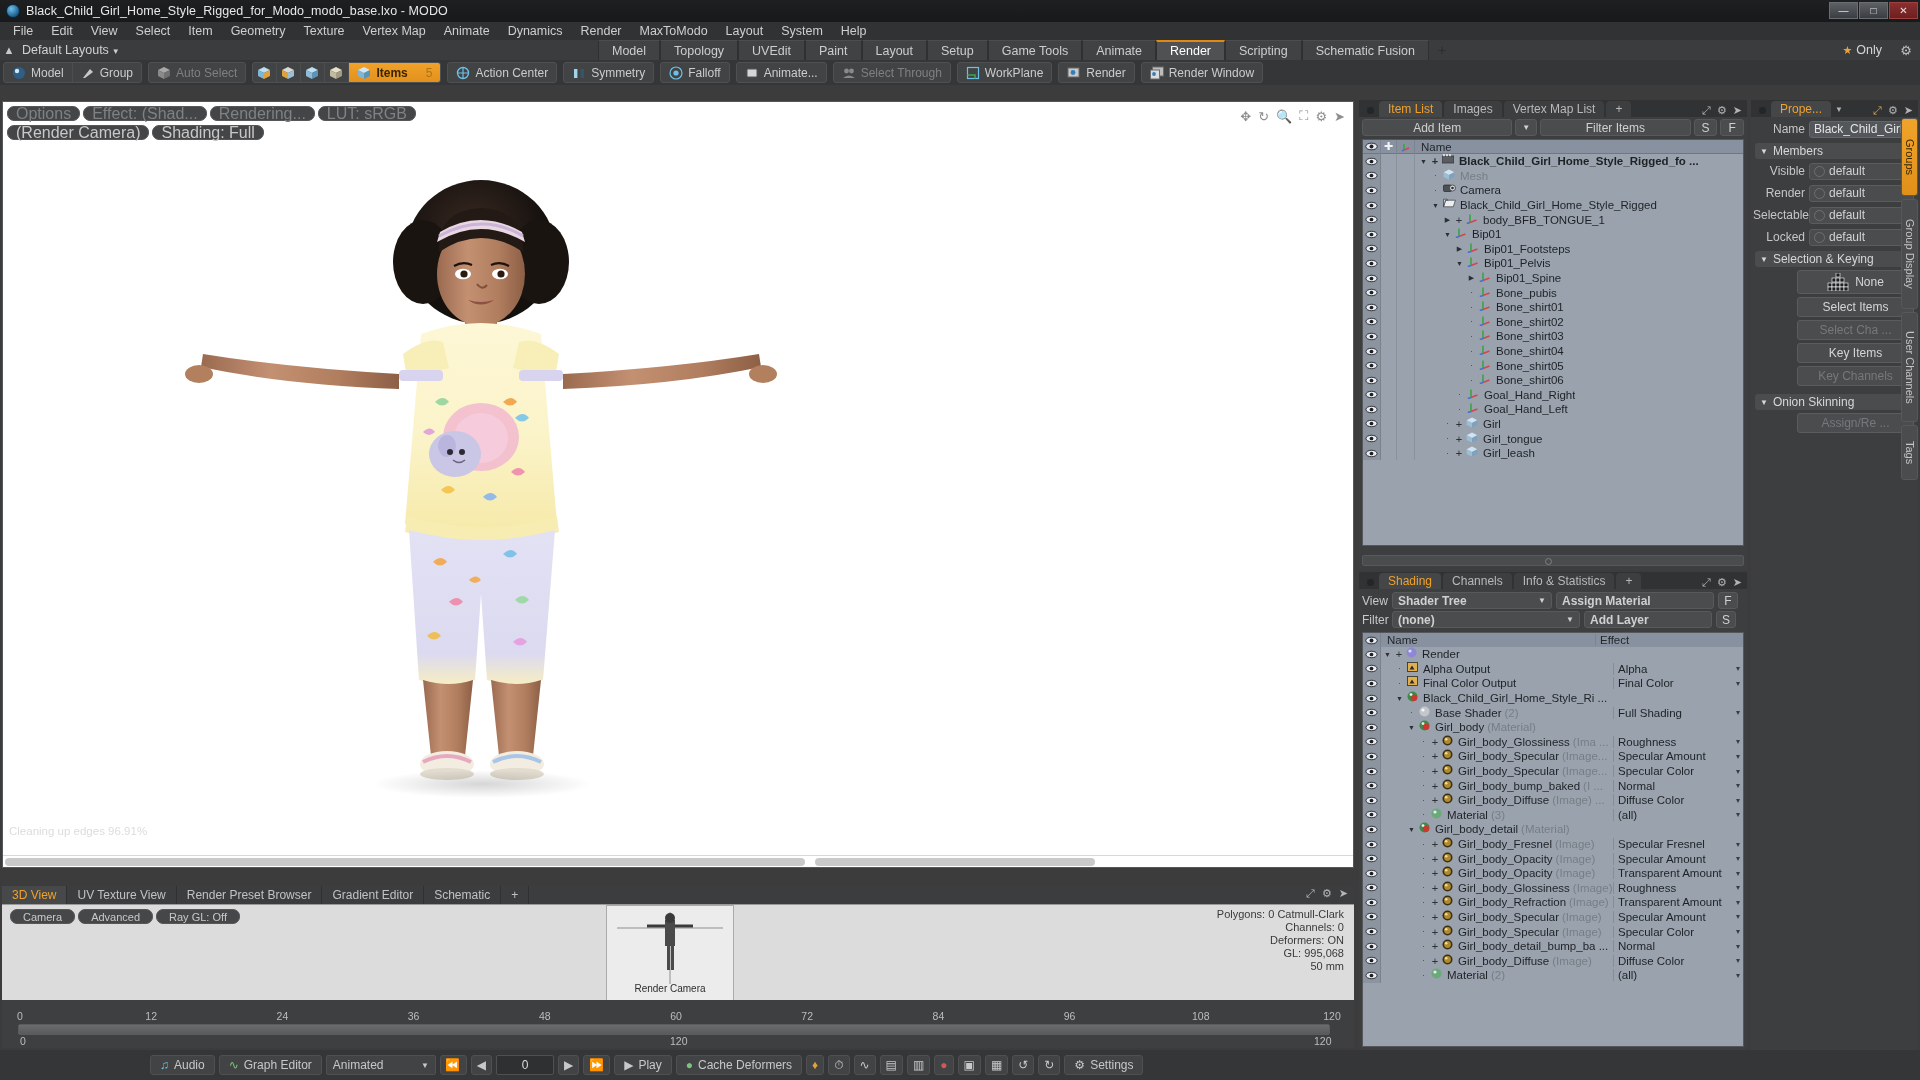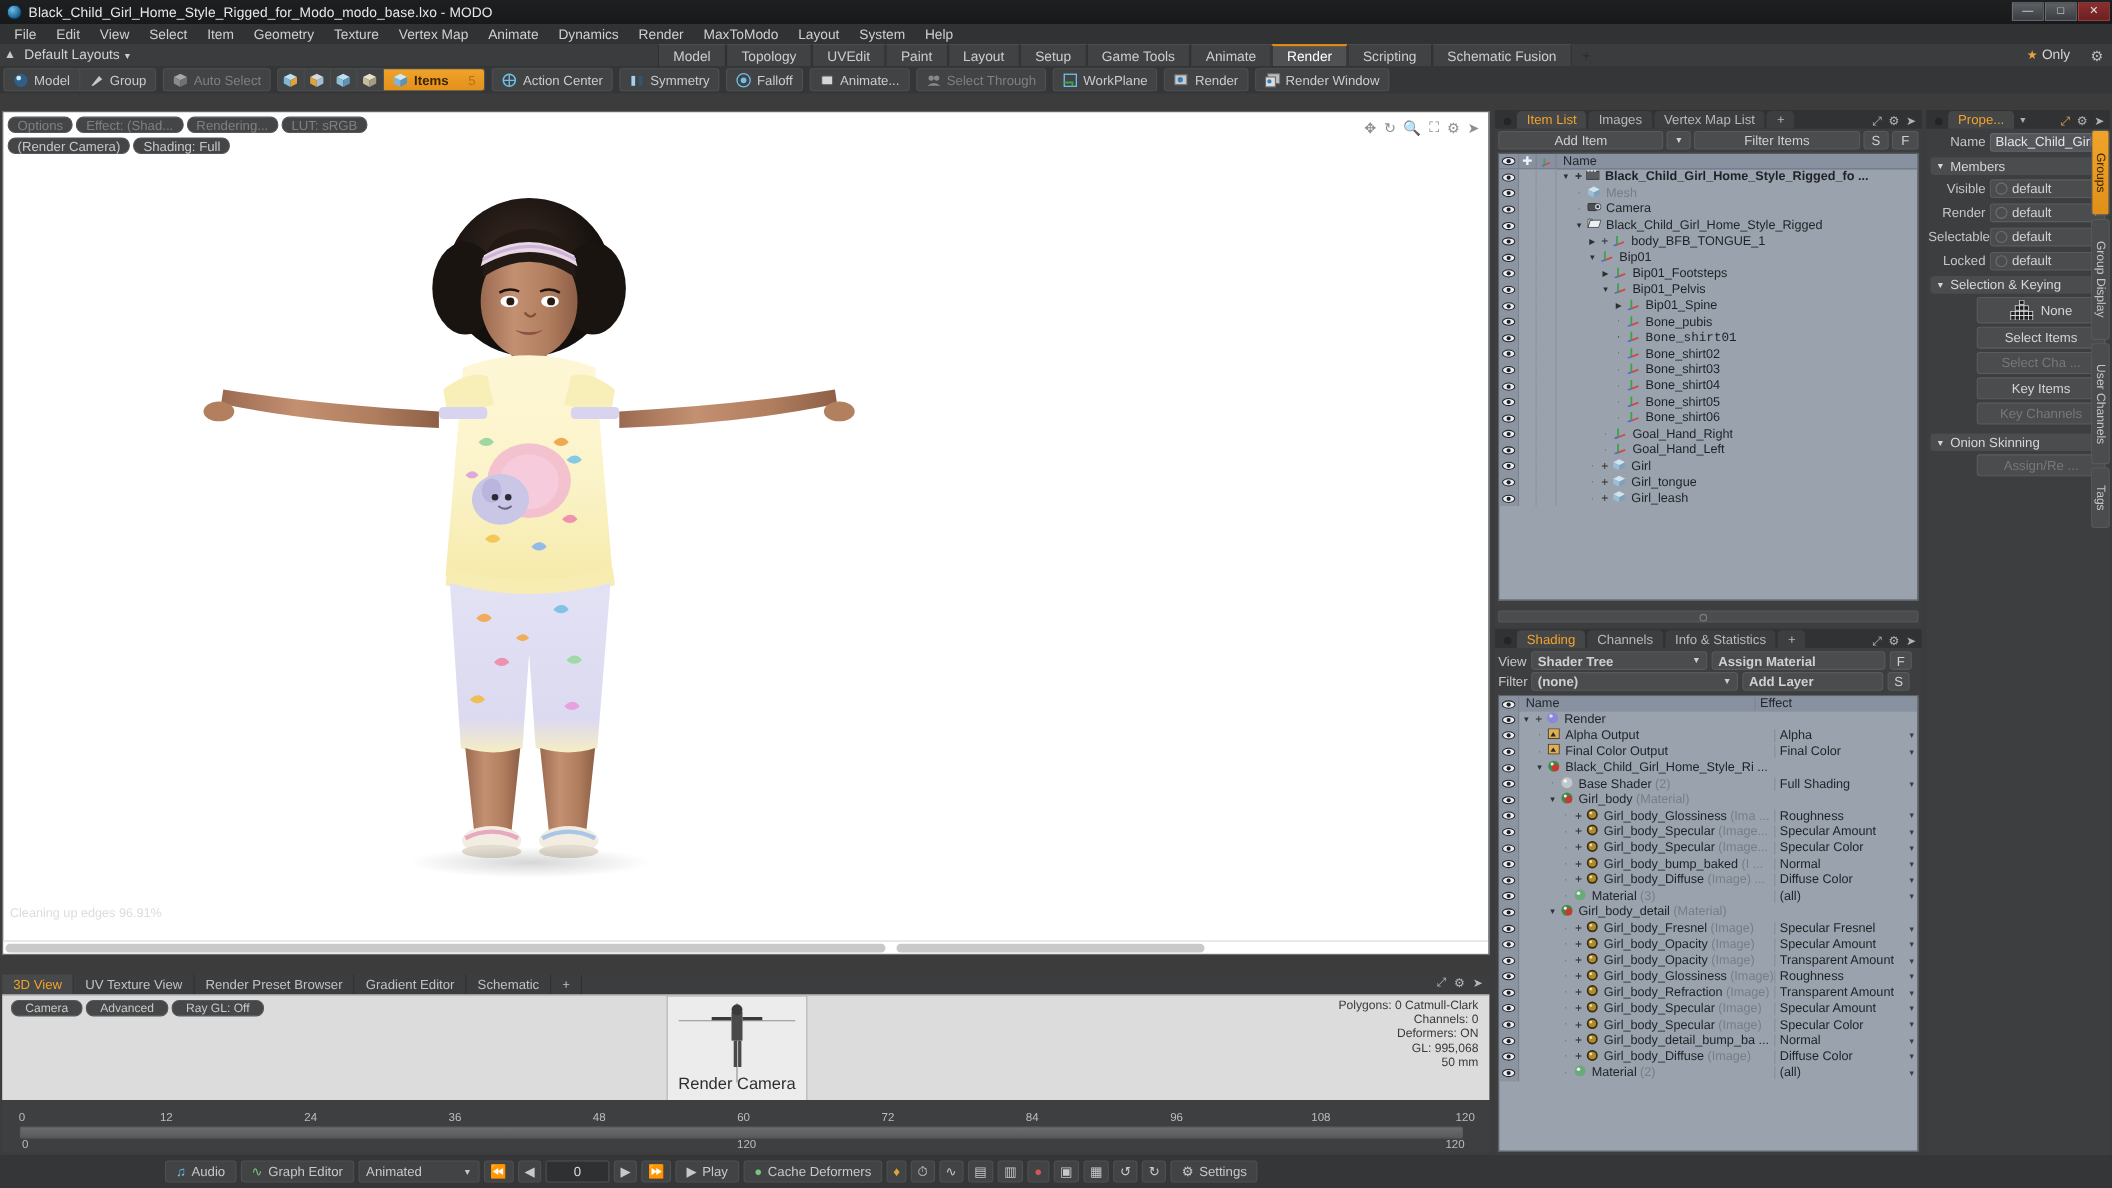--- a/index.html
+++ b/index.html
@@ -52,21 +52,21 @@
   .tbtn.dim { color:#7e8082; }
   .tbtn.on { background:linear-gradient(180deg,#f0a32a,#e2901c); color:#3a2500; font-weight:bold;}
   .tbtn.on .cnt { color:#b07414; font-weight:normal; margin-left:14px;}
   .ico { width:15px; height:14px; flex:none; display:inline-block; position:relative;}
   .ico svg{display:block;}
 
   
   .viewport { position:absolute; left:2px; top:101px; width:1352px; height:767px;
      background:#ffffff; border:1px solid #55585a; overflow:hidden;}
   .vpoverlay-tl { position:absolute; left:4px; top:4px; display:flex; gap:3px; align-items:center;}
-  .vpchip { height:15px; padding:0 8px; display:flex; align-items:center; font-size:12px;
+  .vpchip { height:15px; padding:0 8px; display:flex; align-items:center; font-size:16px;
      color:#7f8183; background:#434547; border:1px solid #55575a; border-radius:7px; white-space:nowrap;}
   .vpchip.lit { color:#c8c8c8; }
   .vpoverlay-tl2 { position:absolute; left:4px; top:23px; display:flex; gap:3px;}
   .vpnav { position:absolute; right:8px; top:6px; display:flex; gap:7px; align-items:center; color:#8c8e90;}
   .vpnav span { font-size:13px; }
   .charwrap { position:absolute; left:0; top:0; width:100%; height:100%; }
   .statusline { position:absolute; left:6px; bottom:30px; font-size:11.5px; color:#dcdcdc;}
   .vpscrollh { position:absolute; left:0; bottom:0; width:100%; height:12px; background:#ffffff;
      border-top:1px solid #d8d8d8; }
   .vpscrollh .thumb { position:absolute; left:2px; top:2px; width:800px; height:8px; background:#c9c9c9; border-radius:4px;}
@@ -81,21 +81,21 @@
   .btabright { position:absolute; right:6px; top:1px; color:#b6b6b6; font-size:11px; display:flex; gap:7px;}
 
   
   .camzone { position:absolute; left:2px; top:904px; width:1352px; height:96px; background:#dcdcdc;
      border-top:1px solid #9a9a9a;}
   .camrow { position:absolute; left:8px; top:4px; display:flex; gap:3px;}
   .campill { height:15px; padding:0 12px; background:#454749; color:#c9c9c9; font-size:11px;
      display:flex; align-items:center; border:1px solid #55575a; border-radius:7px; white-space:nowrap;}
   .camview { position:absolute; left:604px; top:0px; width:128px; height:96px; background:#eaeaea;
      border:1px solid #aaaaaa; }
-  .camlabel { position:absolute; left:0; bottom:6px; width:100%; text-align:center; font-size:15px; color:#2e2e2e;}
+  .camlabel { position:absolute; left:0; bottom:6px; width:100%; text-align:center; font-size:10px; color:#2e2e2e;}
   .camstats { position:absolute; right:10px; top:3px; text-align:right; font-size:11px; color:#3a3a3a; line-height:13px;}
 
   
   .timeline { position:absolute; left:2px; top:1000px; width:1352px; height:48px; background:#3d3f41; }
   .tlruler { position:absolute; left:0; top:0; width:100%; height:22px; }
   .tltick { position:absolute; top:10px; font-size:10.5px; color:#bdbdbd; transform:translateX(-50%);}
   .tlbar { position:absolute; left:16px; top:24px; width:1312px; height:11px; background:#4b4d4f;
      border:1px solid #5a5c5e; border-radius:2px;}
   .tlbar .fill { position:absolute; left:0; top:0; height:100%; width:100%;
      background:linear-gradient(180deg,#6a6c6e,#585a5c);}
@@ -906,21 +906,21 @@
           </div>
           <div class="trow">
             <div class="gut">
               <svg class="eye" viewBox="0 0 14 9">
                 <ellipse cx="7" cy="4.5" rx="6" ry="3.5" fill="#e9edf2" stroke="#23262a" stroke-width="1"></ellipse>
                 <circle cx="7" cy="4.5" r="2" fill="#1c1f23"></circle>
               </svg>
             </div>
             <div class="gut2"></div>
             <div class="gut3"></div>
-            <div class="lbl" style="padding-left: 52px; font-family: Liberation Mono, monospace;">
+            <div class="lbl" style="padding-left: 52px;">
               <span class="arrow">·</span>
               <span class="ico" style="width: 14px;">
                 <svg width="12" height="11" viewBox="0 0 12 11">
                   <line x1="4" y1="9.5" x2="4" y2="1.5" stroke="#3fa34d" stroke-width="1.7"></line>
                   <line x1="4" y1="9.5" x2="10.5" y2="7" stroke="#cc4a4a" stroke-width="1.7"></line>
                   <line x1="4" y1="9.5" x2="0.8" y2="10.6" stroke="#4a6fd0" stroke-width="1.7"></line>
                 </svg>
               </span>
               <span>Bone_shirt01</span>
             </div>

